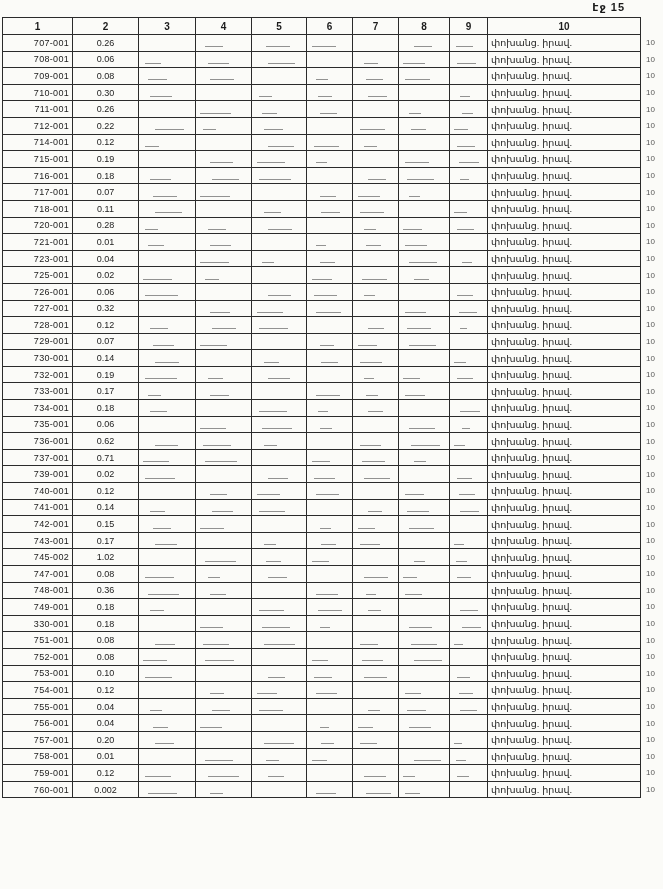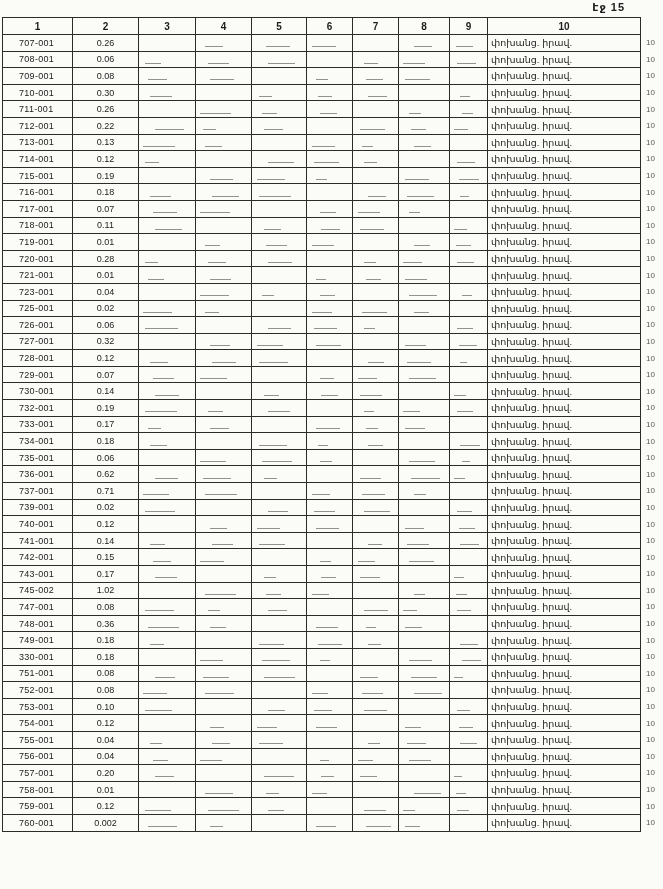--- a/index.html
+++ b/index.html
@@ -30,21 +30,21 @@
     overflow: hidden;
     white-space: nowrap;
     vertical-align: middle;
   }
   th {
     font-weight: bold;
     text-align: center;
     font-size: 10px;
     height: 17px;
   }
-  td.id  { text-align: left; letter-spacing: 0.3px; padding-left: 16px; }
+  td.id  { text-align: right; letter-spacing: 0.3px; padding-left: 16px; }
   td.val { text-align: center; }
   td.lbl { text-align: left; font-size: 9.5px; }
   td.margin, th.margin {
     border: none;
     background: transparent;
     font-size: 8px;
     color: #3a3a3a;
     text-align: left;
     padding: 0 0 0 5px;
     opacity: 0.85;
@@ -229,43 +229,20 @@
         <td class="empty">
           <span class="art" style="width: 35%; margin-left: 20%;"></span>
         </td>
         <td class="empty">
           <span class="art" style="width: 48%; margin-left: 1%;"></span>
         </td>
         <td class="lbl">փոխանց. իրավ.</td>
         <td class="margin">10</td>
       </tr>
       <tr>
-        <td class="id">713-001</td>
-        <td class="val">0.13</td>
-        <td class="empty">
-          <span class="art" style="width: 67%; margin-left: 0%;"></span>
-        </td>
-        <td class="empty">
-          <span class="art" style="width: 35%; margin-left: 11%;"></span>
-        </td>
-        <td class="empty"></td>
-        <td class="empty">
-          <span class="art" style="width: 61%; margin-left: 3%;"></span>
-        </td>
-        <td class="empty">
-          <span class="art" style="width: 29%; margin-left: 14%;"></span>
-        </td>
-        <td class="empty">
-          <span class="art" style="width: 42%; margin-left: 25%;"></span>
-        </td>
-        <td class="empty"></td>
-        <td class="lbl">փոխանց. իրավ.</td>
-        <td class="margin">10</td>
-      </tr>
-      <tr>
         <td class="id">714-001</td>
         <td class="val">0.12</td>
         <td class="empty">
           <span class="art" style="width: 29%; margin-left: 5%;"></span>
         </td>
         <td class="empty"></td>
         <td class="empty">
           <span class="art" style="width: 55%; margin-left: 27%;"></span>
         </td>
         <td class="empty">
@@ -364,43 +341,20 @@
         </td>
         <td class="empty">
           <span class="art" style="width: 51%; margin-left: 28%;"></span>
         </td>
         <td class="empty">
           <span class="art" style="width: 64%; margin-left: 9%;"></span>
         </td>
         <td class="empty"></td>
         <td class="empty">
           <span class="art" style="width: 45%; margin-left: 1%;"></span>
-        </td>
-        <td class="lbl">փոխանց. իրավ.</td>
-        <td class="margin">10</td>
-      </tr>
-      <tr>
-        <td class="id">719-001</td>
-        <td class="val">0.01</td>
-        <td class="empty"></td>
-        <td class="empty">
-          <span class="art" style="width: 32%; margin-left: 11%;"></span>
-        </td>
-        <td class="empty">
-          <span class="art" style="width: 45%; margin-left: 22%;"></span>
-        </td>
-        <td class="empty">
-          <span class="art" style="width: 58%; margin-left: 3%;"></span>
-        </td>
-        <td class="empty"></td>
-        <td class="empty">
-          <span class="art" style="width: 39%; margin-left: 25%;"></span>
-        </td>
-        <td class="empty">
-          <span class="art" style="width: 52%; margin-left: 6%;"></span>
         </td>
         <td class="lbl">փոխանց. իրավ.</td>
         <td class="margin">10</td>
       </tr>
       <tr>
         <td class="id">720-001</td>
         <td class="val">0.28</td>
         <td class="empty">
           <span class="art" style="width: 26%; margin-left: 5%;"></span>
         </td>

